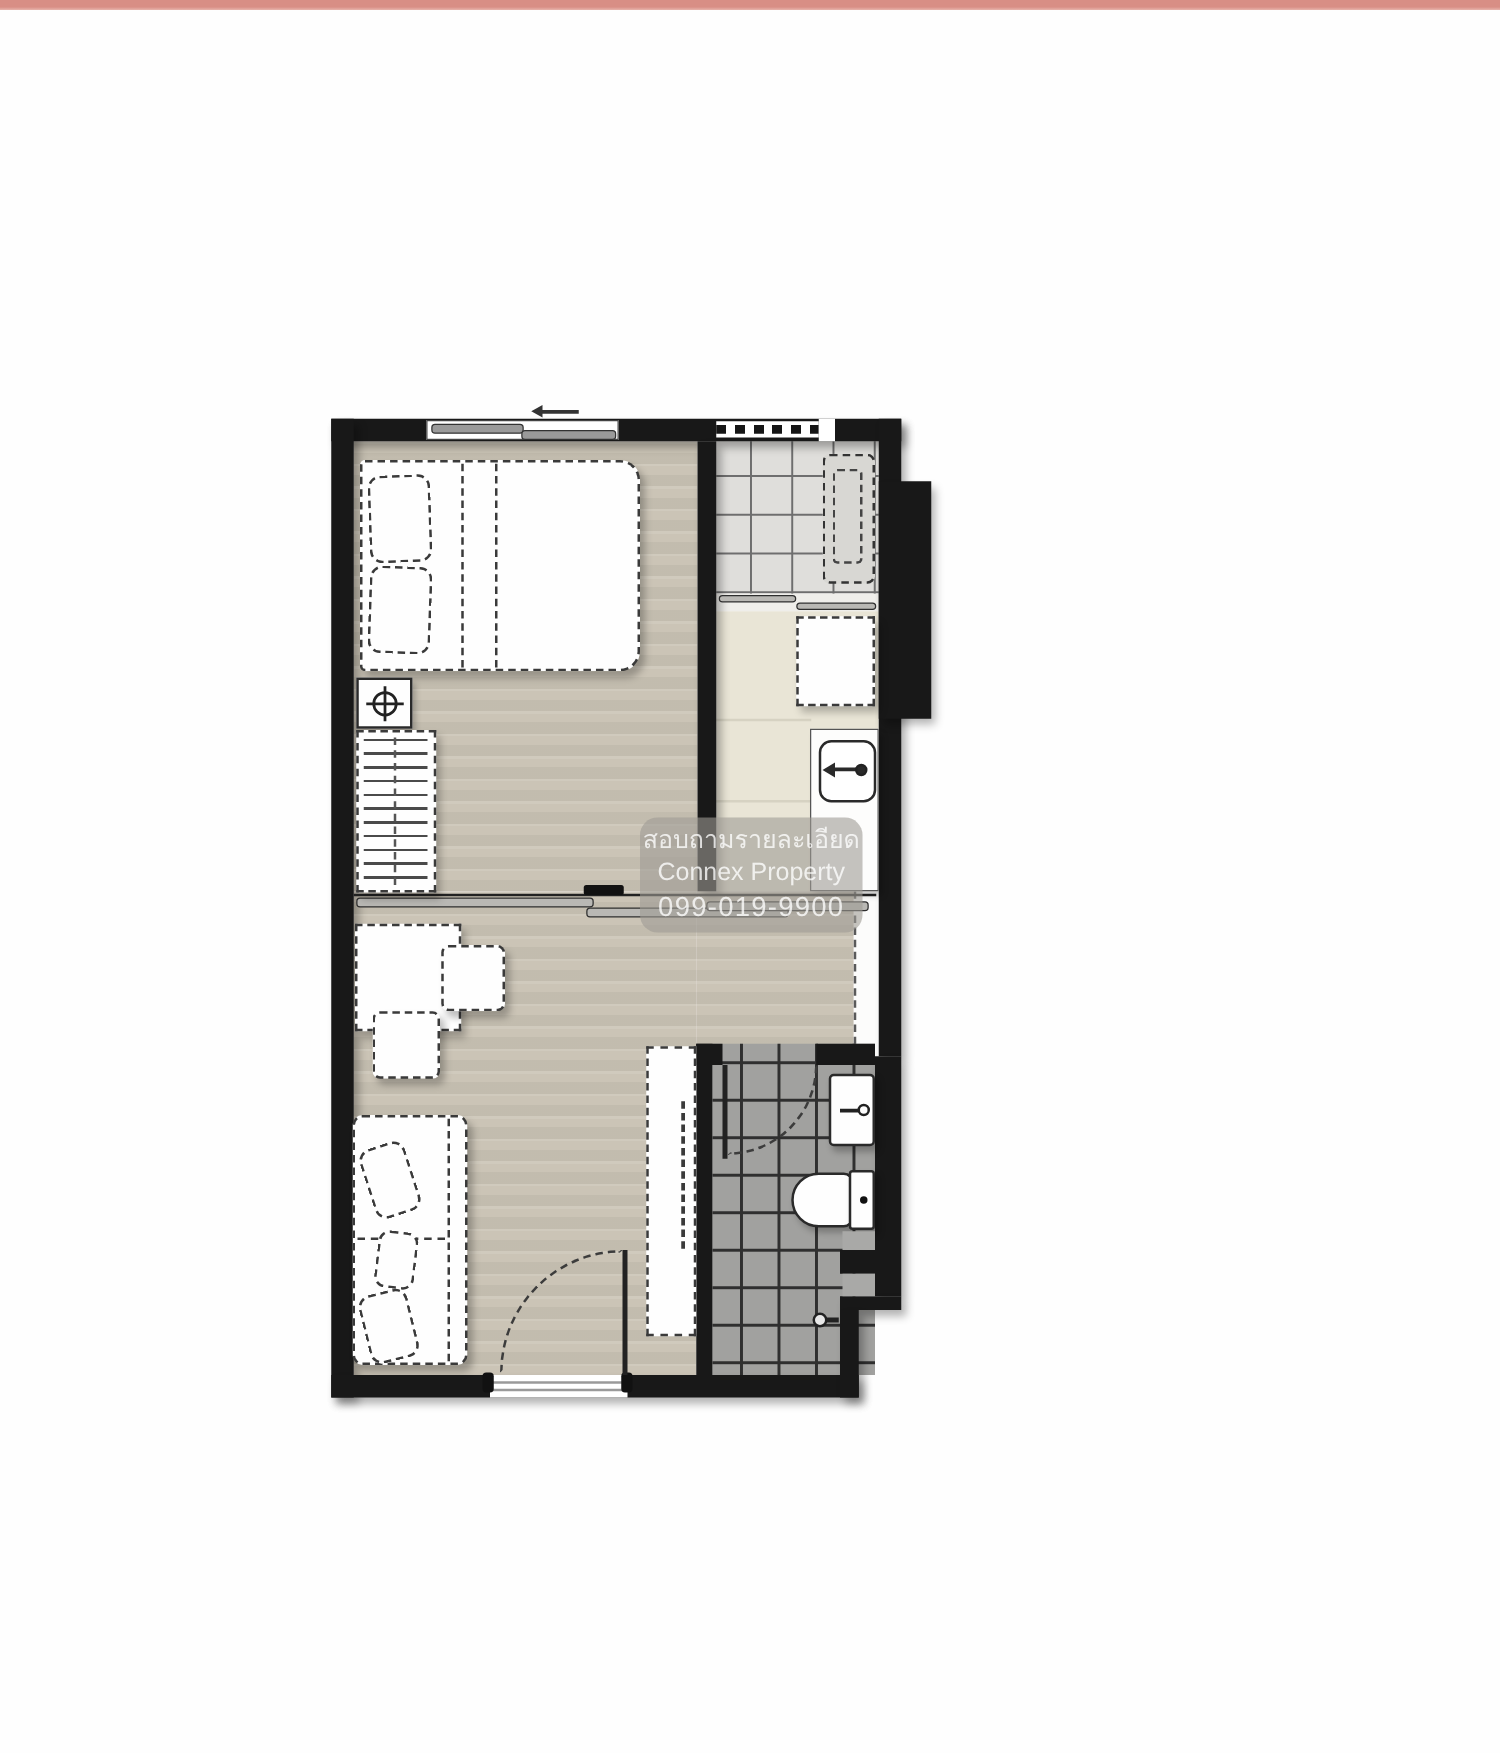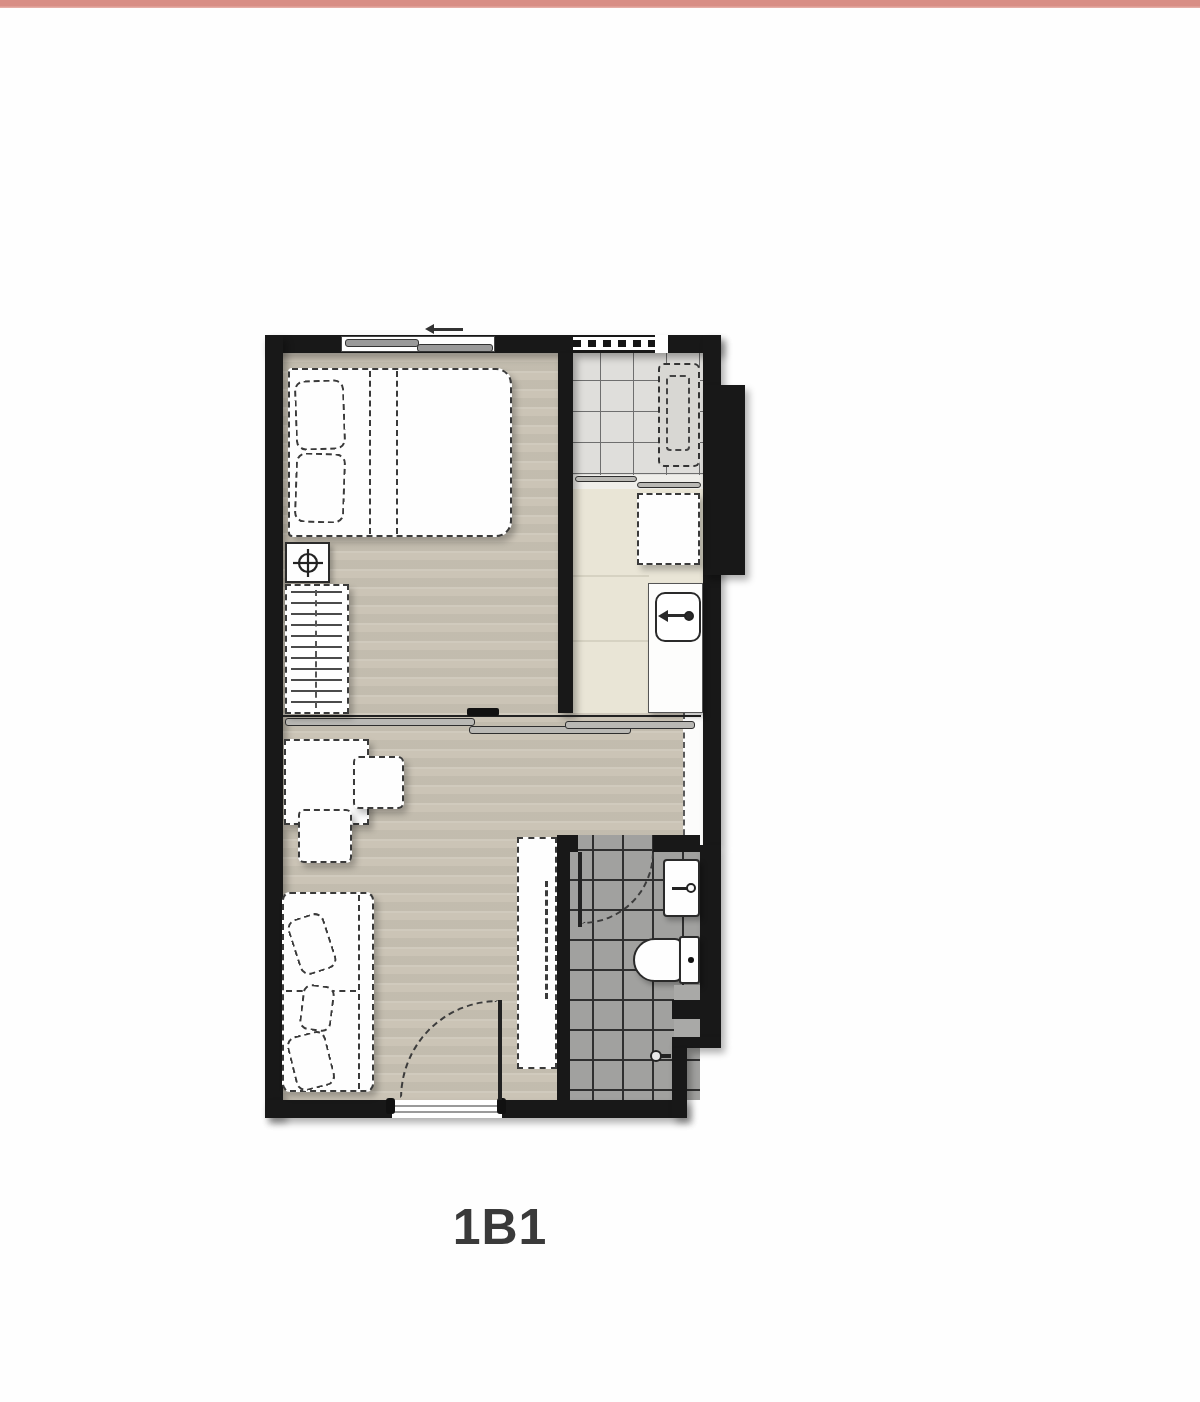--- a/index.html
+++ b/index.html
@@ -174,18 +174,22 @@
     <div class="a" style="left:423px;top:622px;width:6px;height:6px;background:#111;border-radius:50%;"></div>
     <div class="a" style="left:385px;top:714px;width:22px;height:15px;">
       <div class="knob" style="left:0;top:1px;width:12px;height:12px;background:#e8e8e8;"></div>
       <div class="a" style="left:11px;top:5px;width:10px;height:4px;background:#222;"></div>
     </div>
 
     <div class="a" style="left:409px;top:650px;width:26px;height:15px;background:#a9a9a7;"></div>
     <div class="a" style="left:409px;top:684px;width:26px;height:18px;background:#a9a9a7;"></div>
   </div>
 
+  <div id="watermark">
+    <div class="wm1">สอบถามรายละเอียด</div>
+    <div class="wm2">Connex Property</div>
+    <div class="wm3">099-019-9900</div>
+  </div>
 
   <div id="caption">
-    <div id="unit-name">1B1</div>
   </div>
 
 </div>
 
 </body></html>

